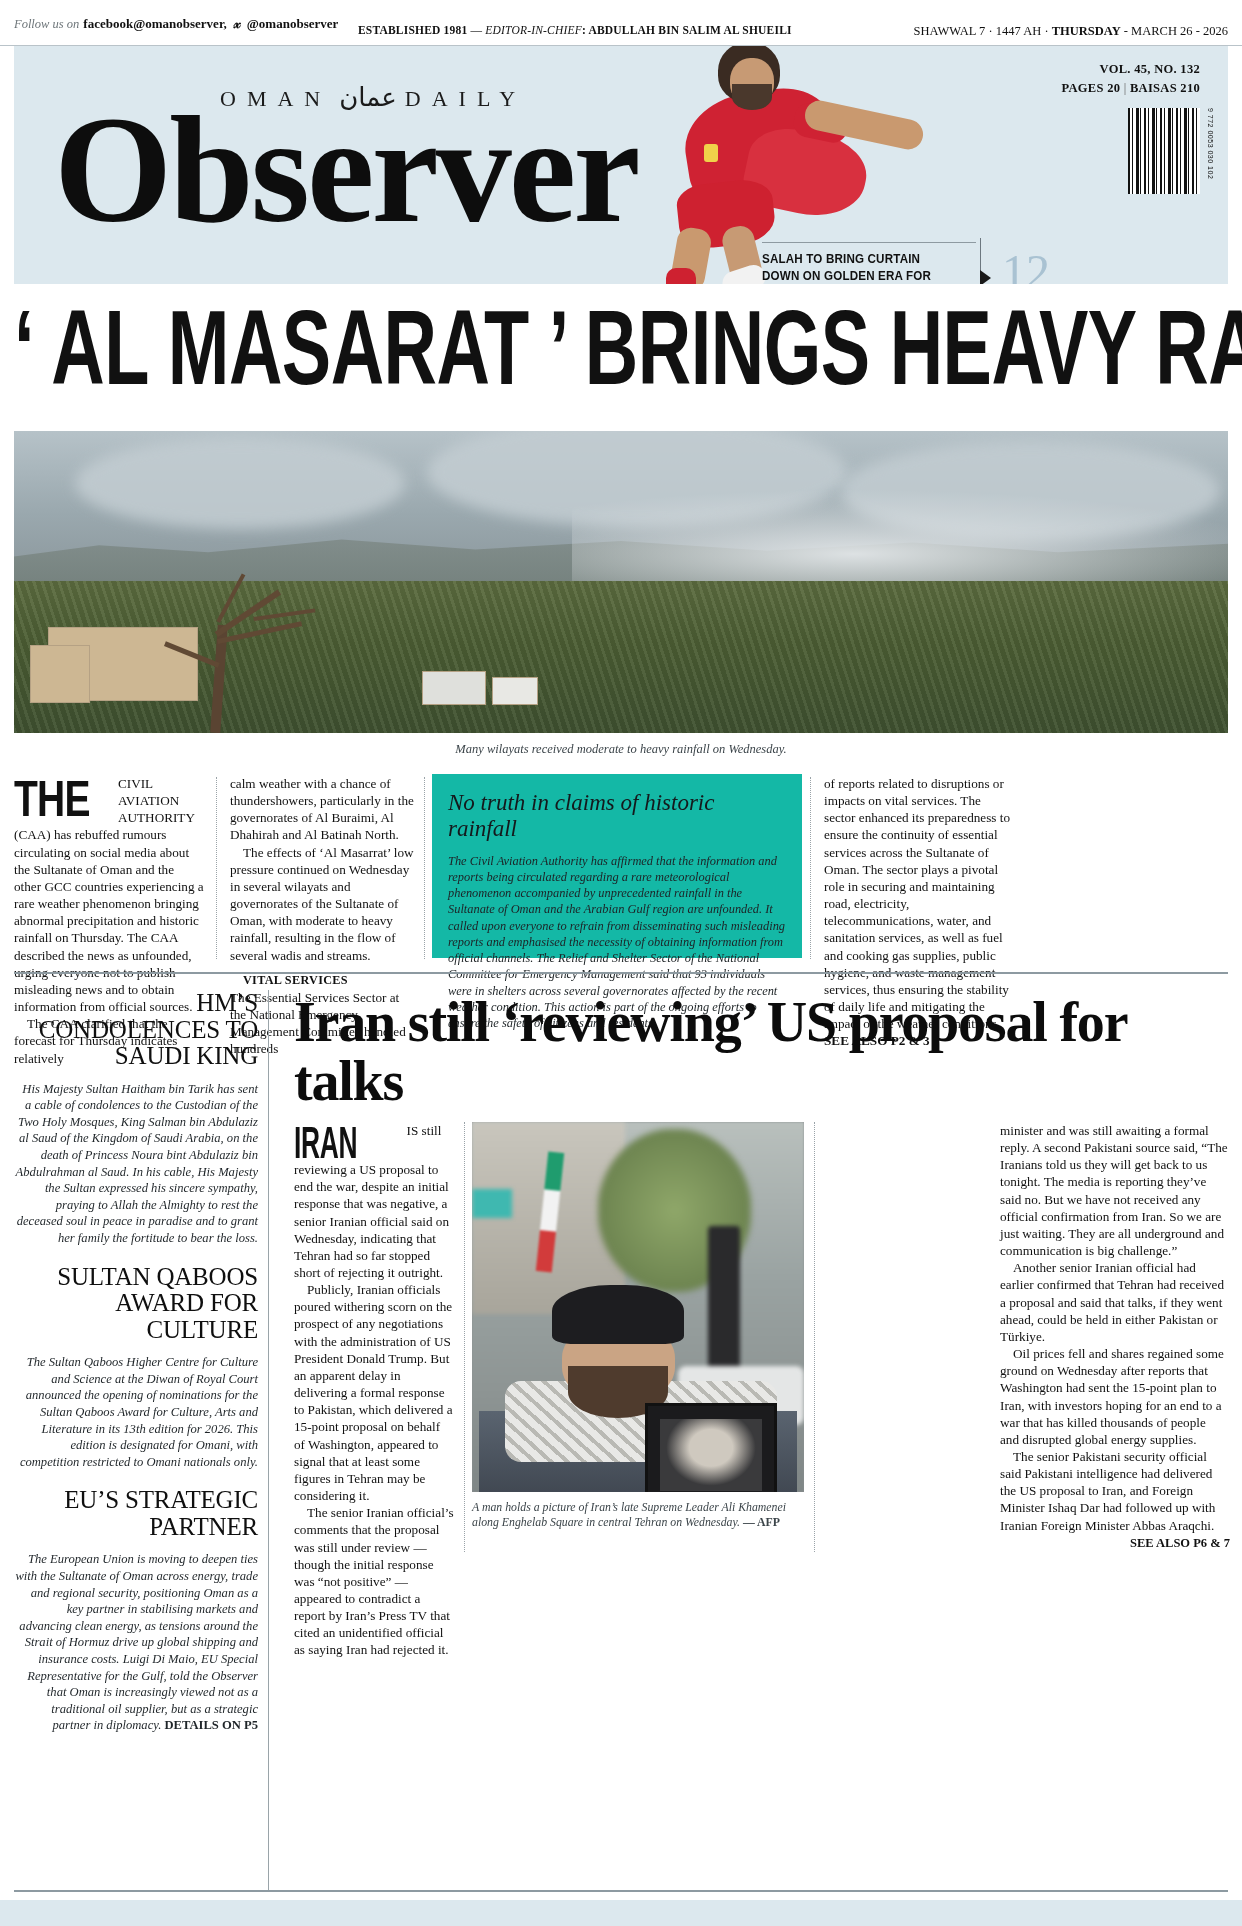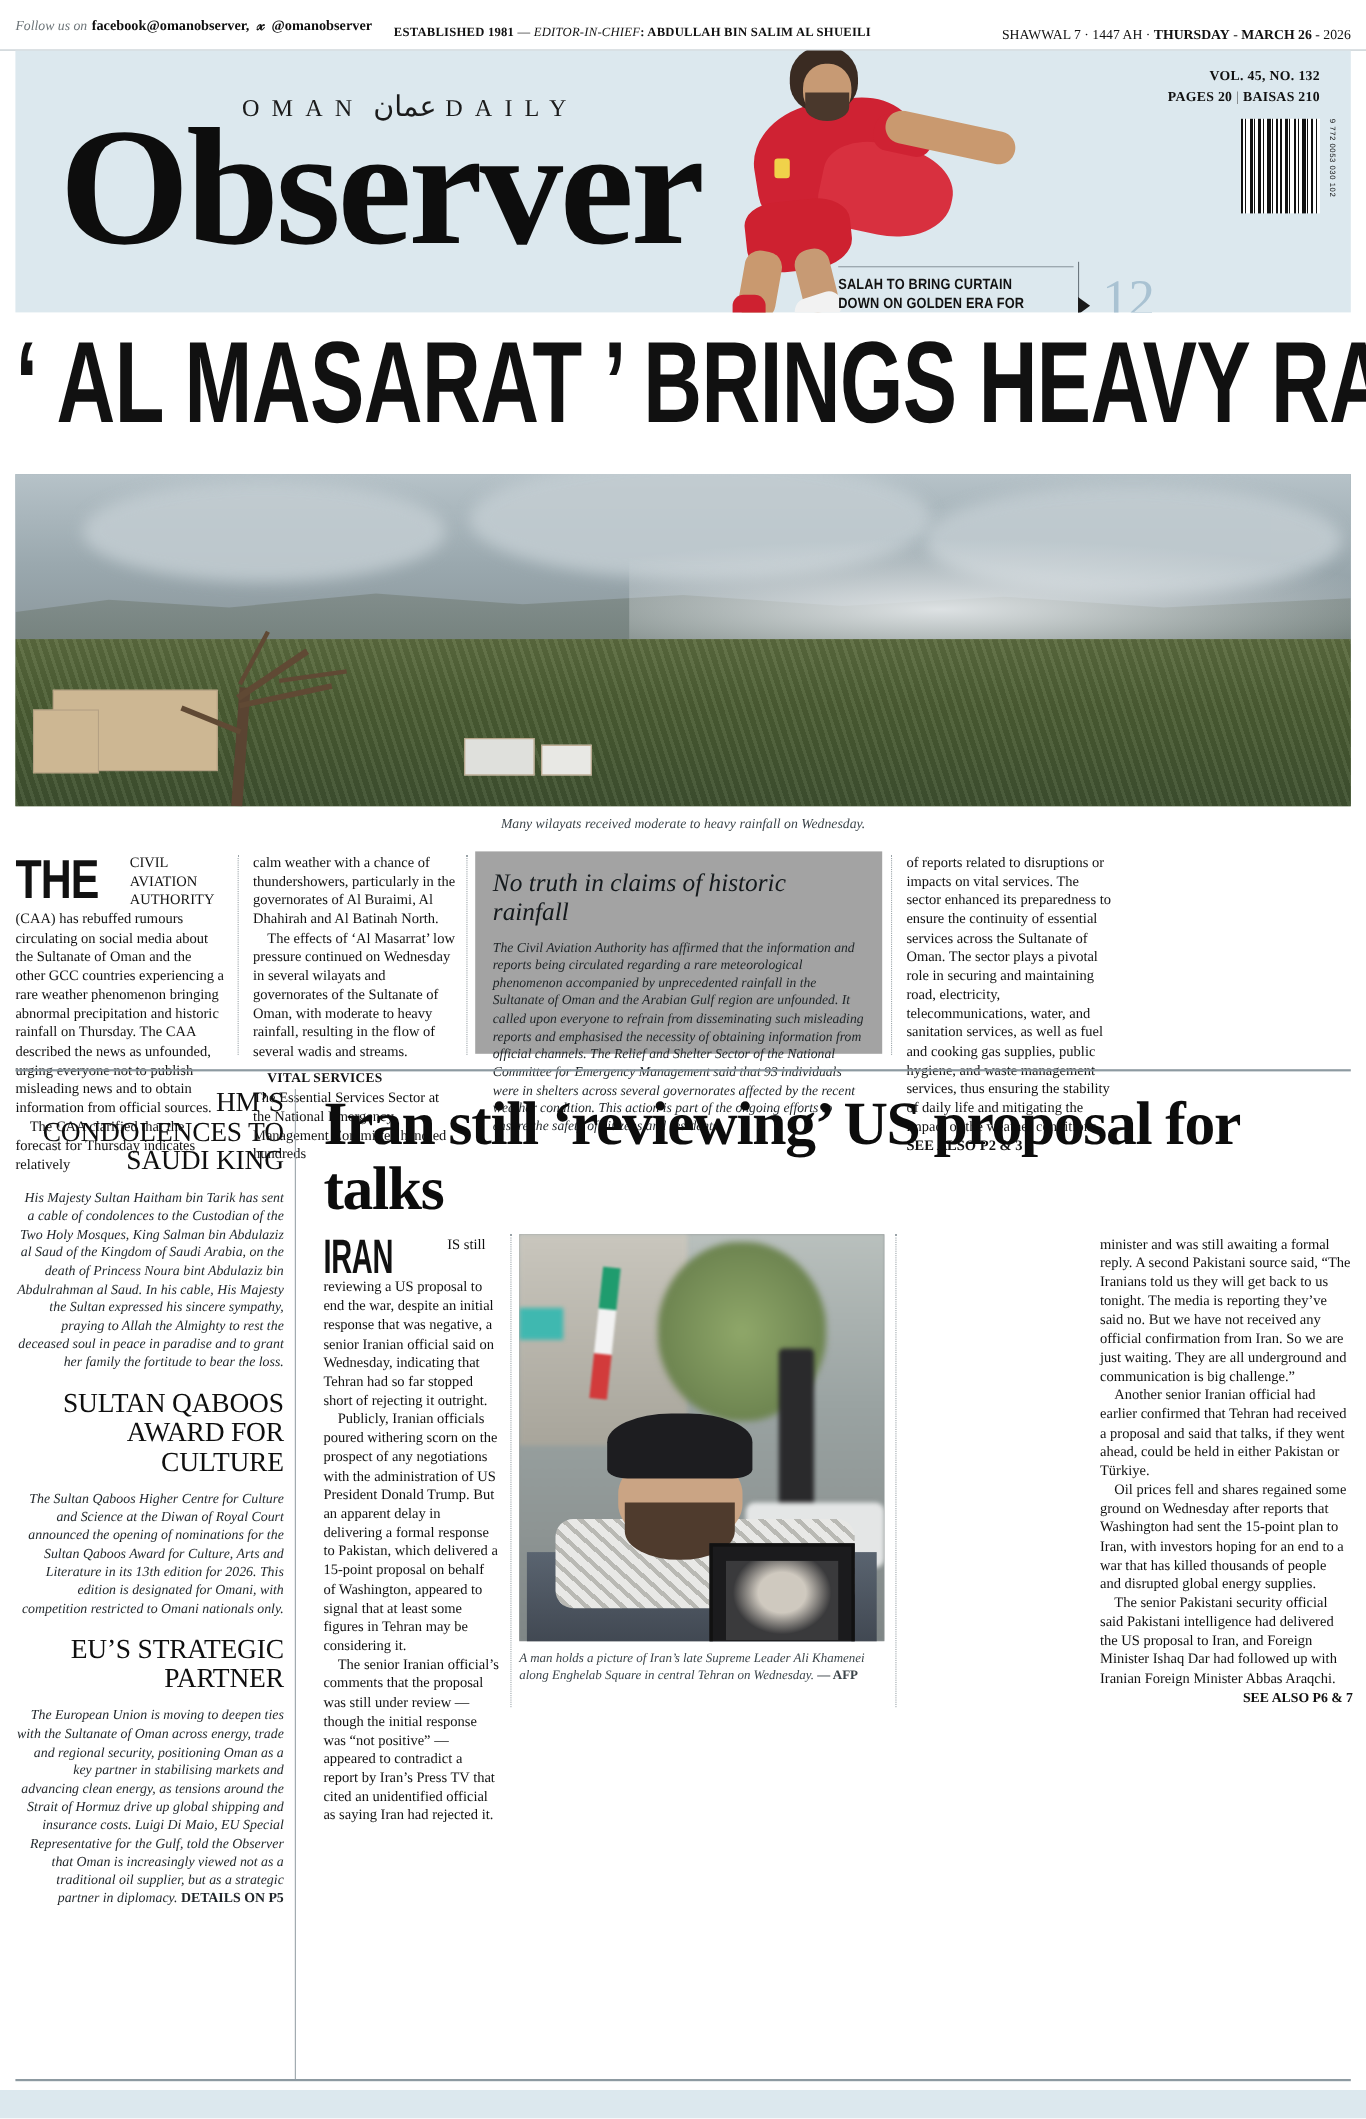--- a/index.html
+++ b/index.html
@@ -28,21 +28,21 @@
     font-size: 11.5px; letter-spacing: .2px; white-space: nowrap;
   }
   .topbar-mid .estab { font-weight: bold; }
   .topbar-mid .eic-label { font-style: italic; }
   .topbar-mid .eic-name { font-weight: bold; text-align: right; }
   .topbar-right {
     position: absolute; right: 14px; top: 24px;
     font-size: 12.5px; white-space: nowrap;
   }
   .topbar-right .dow { font-weight: bold; }
-  .topbar-right .mon { font-weight: bold; margin-top: 15px; }
+  .topbar-right .mon { font-weight: normal; margin-top: 15px; }
 
   
   .masthead {
     position: absolute; left: 14px; top: 46px; width: 1214px; height: 238px;
     background: #dce8ee;
     overflow: hidden;
   }
   .kicker {
     position: absolute; left: 206px; top: 36px;
     font-size: 22px; letter-spacing: 11px; color: #1b1b1b;
@@ -239,21 +239,21 @@
   }
   .subhead {
     font-weight: bold; font-size: 12.2px; letter-spacing: .3px;
     margin-top: 9px; text-indent: 0;
   }
   .seealso { font-weight: bold; }
 
   
   .pullbox {
     position: absolute; left: 418px; top: -1px; width: 370px; height: 184px;
-    background: #a3a3a3; padding: 16px 16px 10px 16px;
+    background: #14b8a6; padding: 16px 16px 10px 16px;
   }
   .pullbox h2 {
     font-size: 23px; font-style: italic; font-weight: normal;
     line-height: 1.12; margin-bottom: 11px; color: #14191c;
   }
   .pullbox p {
     font-size: 12.4px; font-style: italic; line-height: 1.31; color: #1d2326;
   }
 
   

